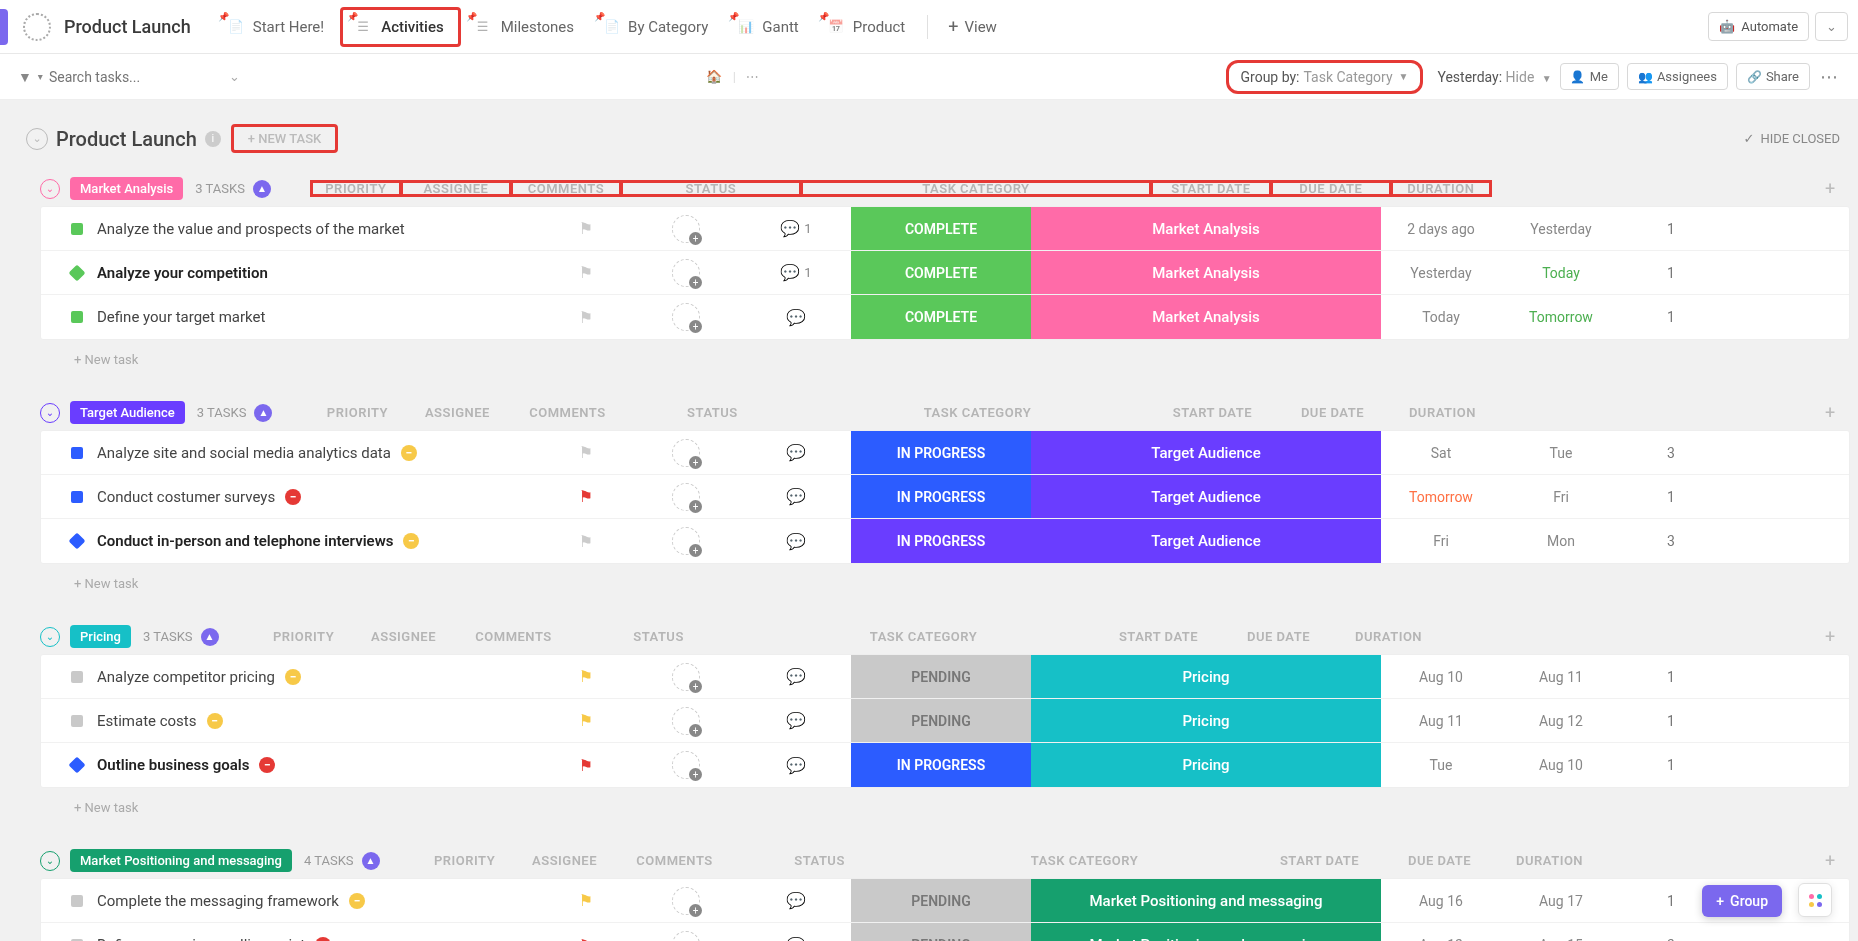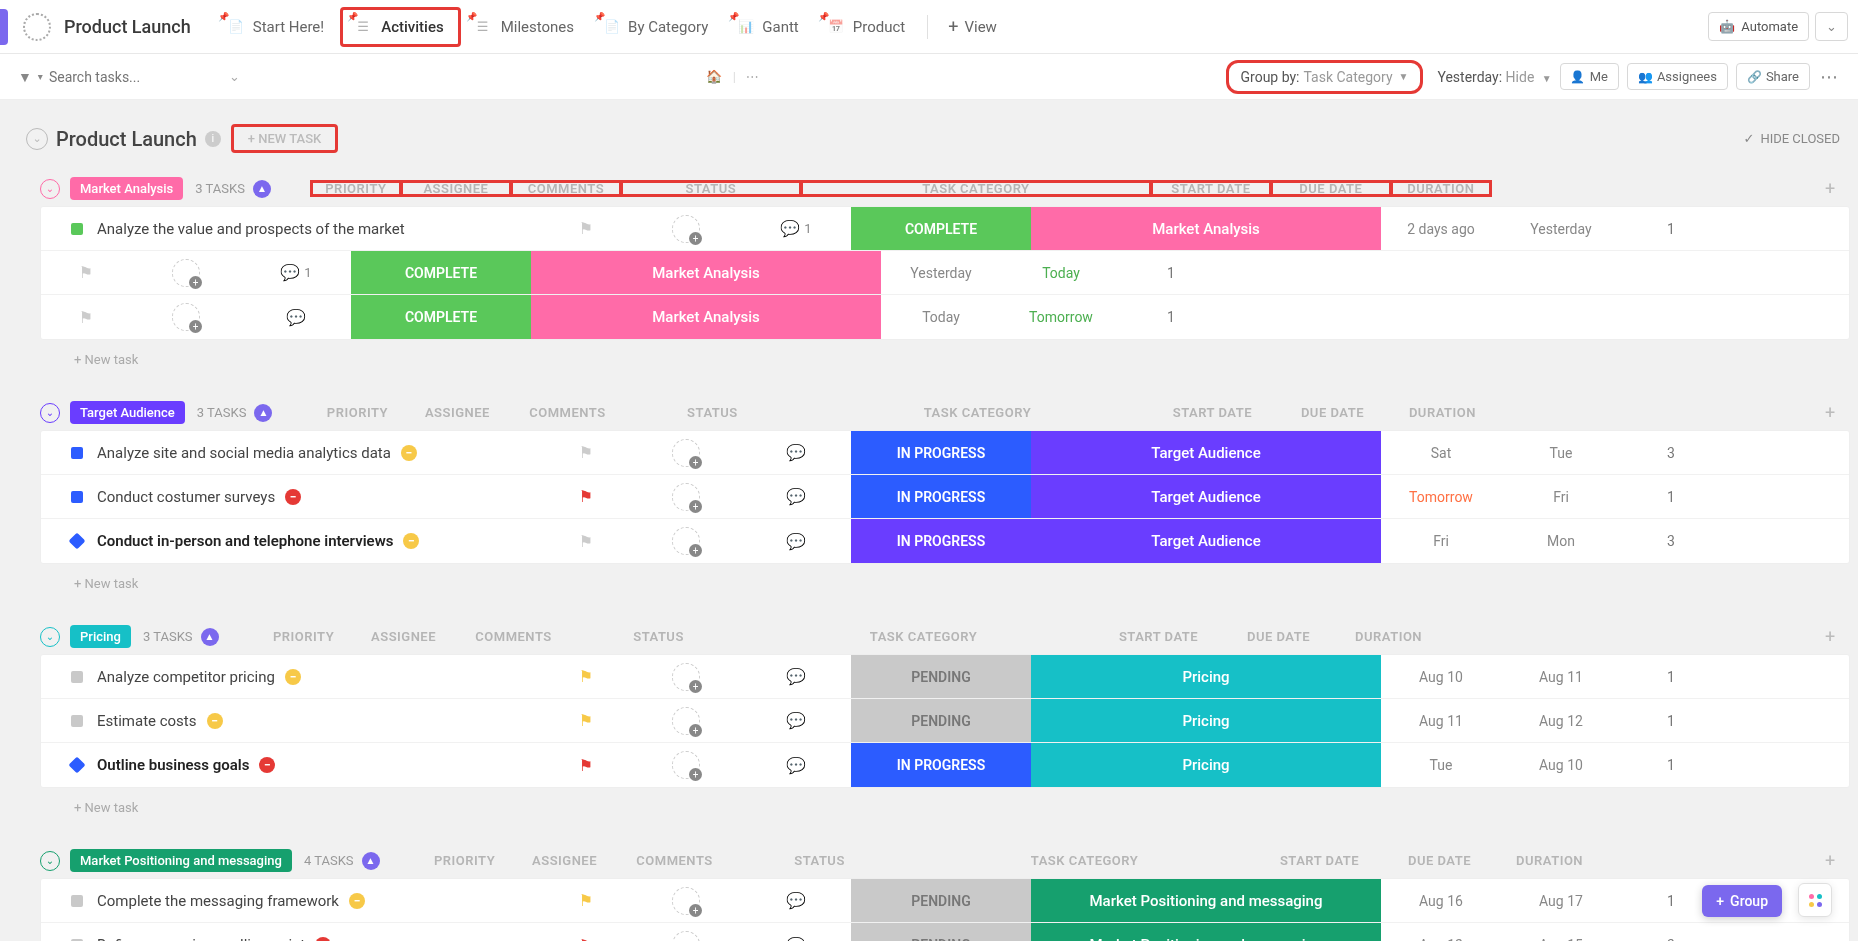--- a/index.html
+++ b/index.html
@@ -242,36 +242,46 @@
       <div class="cell c-comments">
               <span class="comment-ico">💬<span class="comment-count">1</span></span>
             </div>
       <div class="cell c-status" style="background:#5ac85a;">COMPLETE</div>
       <div class="cell c-category" style="background:#ff6ba8">Market Analysis</div>
       <div class="cell c-start ">2 days ago</div>
       <div class="cell c-due ">Yesterday</div>
       <div class="cell c-duration">1</div>
     </div>
     <div class="task-row">
+      <div class="task-lead">
+        <span class="task-bullet diamond" style="background:#5ac85a"></span>
+        <span class="task-name bold">Analyze your competition</span>
+
+      </div>
       <div class="cell c-priority">
               <span class="flag-outline">⚑</span>
             </div>
       <div class="cell c-assignee">
               <span class="assignee-ph"></span>
             </div>
       <div class="cell c-comments">
               <span class="comment-ico">💬<span class="comment-count">1</span></span>
             </div>
       <div class="cell c-status" style="background:#5ac85a;">COMPLETE</div>
       <div class="cell c-category" style="background:#ff6ba8">Market Analysis</div>
       <div class="cell c-start ">Yesterday</div>
       <div class="cell c-due txt-green">Today</div>
       <div class="cell c-duration">1</div>
     </div>
     <div class="task-row">
+      <div class="task-lead">
+        <span class="task-bullet" style="background:#5ac85a"></span>
+        <span class="task-name ">Define your target market</span>
+
+      </div>
       <div class="cell c-priority">
               <span class="flag-outline">⚑</span>
             </div>
       <div class="cell c-assignee">
               <span class="assignee-ph"></span>
             </div>
       <div class="cell c-comments">
               <span class="comment-ico">💬</span>
             </div>
       <div class="cell c-status" style="background:#5ac85a;">COMPLETE</div>

